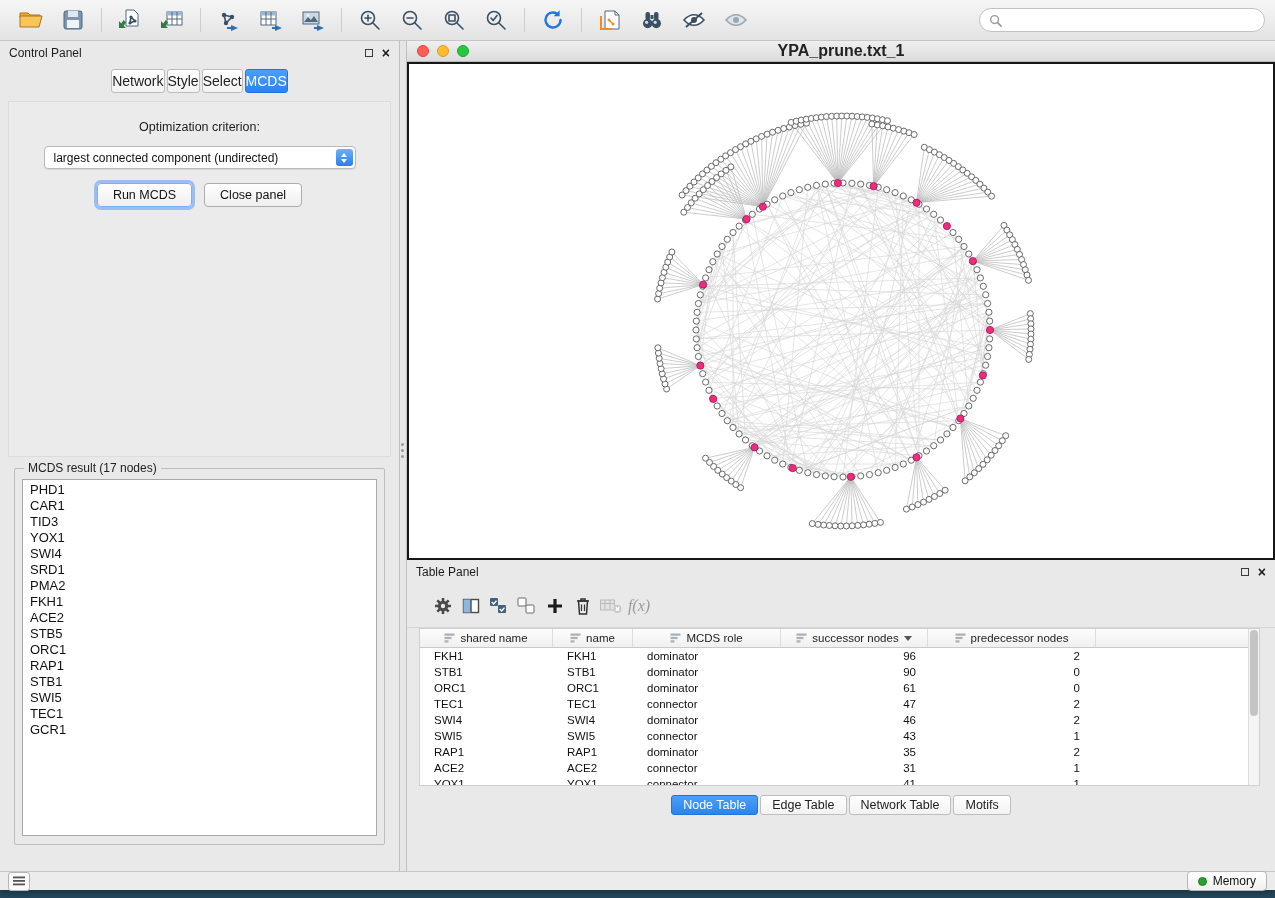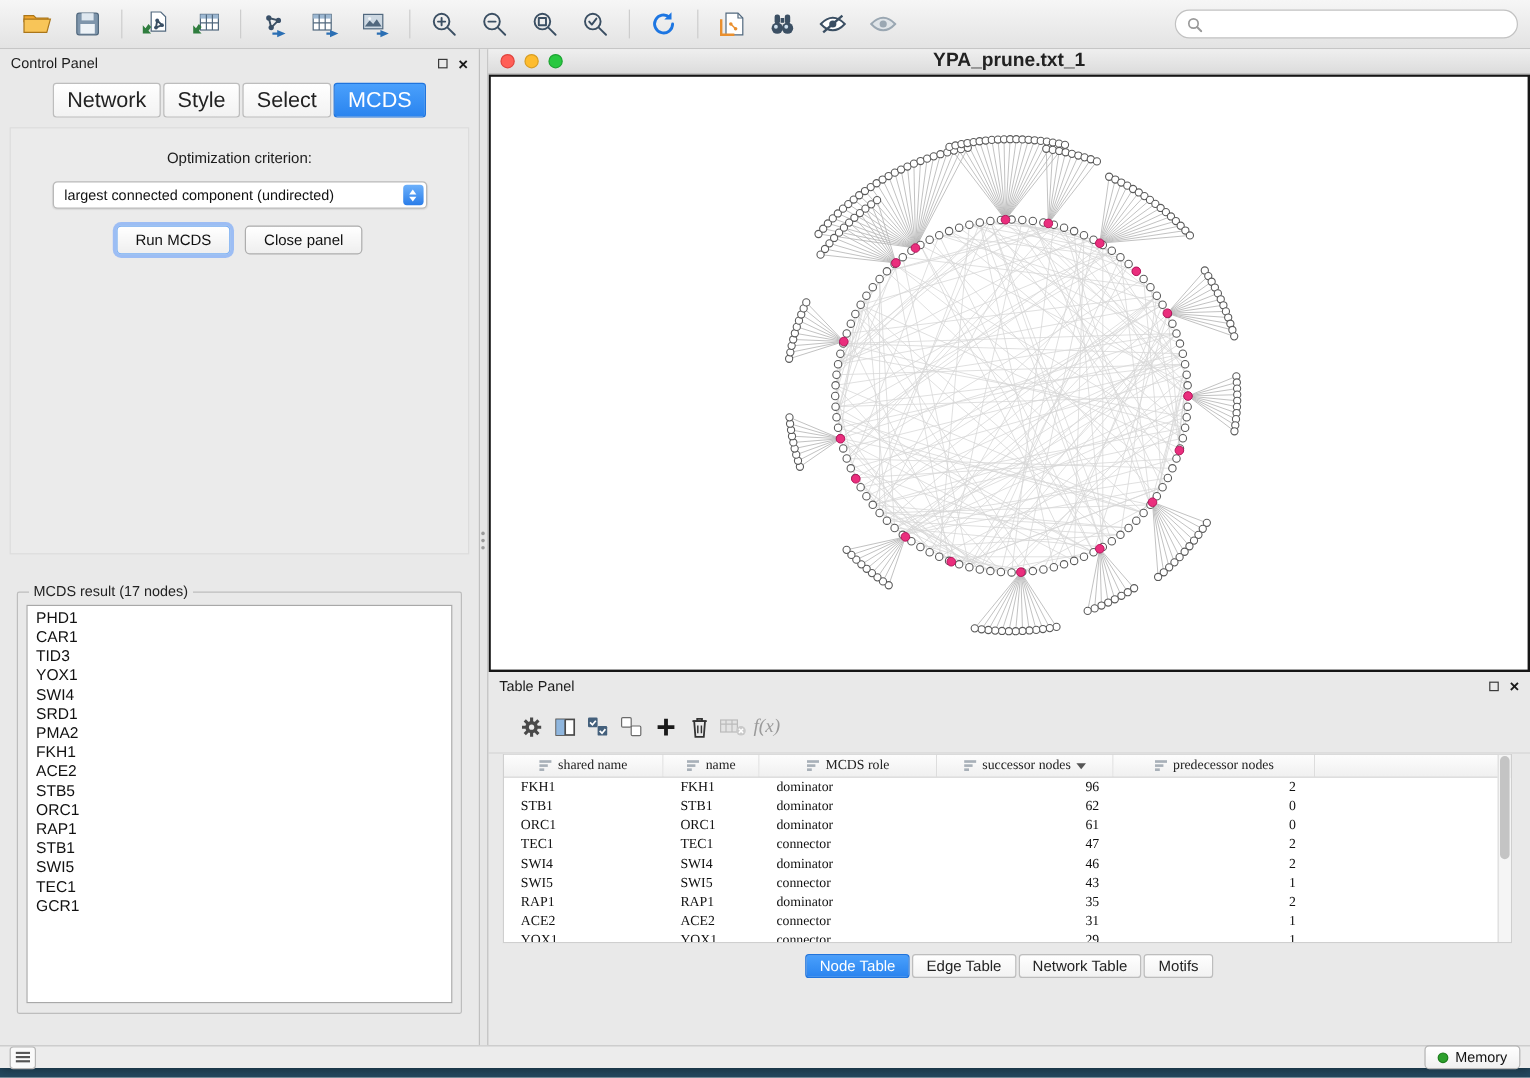--- a/index.html
+++ b/index.html
@@ -17,33 +17,33 @@
   
   .main{flex:1;display:flex;min-height:0;}
 
   
   .control-panel{width:400px;flex:none;background:#e9e9e9;display:flex;flex-direction:column;border-right:1px solid #c0c0c0;}
   .panel-header{height:24px;flex:none;display:flex;align-items:center;padding:0 9px;font-size:12px;color:#1c1c1c;}
   .win-btns{margin-left:auto;display:flex;align-items:center;gap:9px;}
   .wb-sq{width:8px;height:8px;border:1.5px solid #3a3a3a;display:inline-block;}
   .wb-x{font-size:14px;font-weight:bold;color:#1a1a1a;line-height:10px;}
   .tabs-row{flex:none;display:flex;justify-content:center;gap:2px;padding:4px 0 6px;}
-  .tab{font-size:18px;padding:3px 11px;background:linear-gradient(#fff,#f2f2f2);border:1px solid #bdbdbd;color:#222;border-radius:3px;}
+  .tab{font-size:14px;padding:3px 0;background:linear-gradient(#fff,#f2f2f2);border:1px solid #bdbdbd;color:#222;border-radius:3px;}
   .tab.selected{background:linear-gradient(#4aa0fc,#2a84ef);border-color:#1f74dd;color:#fff;}
   .mcds-pane{flex:none;height:356px;margin:2px 8px 0;border:1px solid #dcdcdc;background:#ebebeb;display:flex;flex-direction:column;align-items:center;}
   .opt-label{font-size:12.5px;color:#1c1c1c;margin-top:18px;}
   .dropdown{margin-top:12px;width:312px;height:23px;background:#fff;border:1px solid #b9b9b9;border-radius:4px;display:flex;align-items:center;padding-left:9px;box-shadow:0 1px 1px rgba(0,0,0,.08);}
   .dd-text{font-size:12px;color:#111;flex:1;white-space:nowrap;overflow:hidden;}
   .dd-cap{width:17px;height:17px;margin-right:2px;border-radius:3px;background:linear-gradient(#6db1fb,#2a7de9);display:flex;flex-direction:column;align-items:center;justify-content:center;gap:2px;flex:none;}
   .car-up{width:0;height:0;border-left:3px solid transparent;border-right:3px solid transparent;border-bottom:4px solid #fff;}
   .car-dn{width:0;height:0;border-left:3px solid transparent;border-right:3px solid transparent;border-top:4px solid #fff;}
   .btn-row{margin-top:14px;display:flex;gap:12px;}
   .pbtn{font-size:12.5px;font-family:Liberation Sans, sans-serif;padding:4px 15px;background:linear-gradient(#fff,#efefef);border:1px solid #adadad;border-radius:4px;color:#111;}
   .pbtn.focused{border-color:#7ab0f5;box-shadow:0 0 0 3px rgba(77,144,254,.5);}
-  .mcds-fieldset{flex:1;margin:24px 14px 26px;border:1px solid #bdbdbd;border-radius:2px;padding:4px 7px 8px;display:flex;flex-direction:column;min-height:0;}
+  .mcds-fieldset{flex:1;margin:4px 14px 26px;border:1px solid #bdbdbd;border-radius:2px;padding:4px 7px 8px;display:flex;flex-direction:column;min-height:0;}
   .mcds-fieldset legend{font-size:12px;color:#222;padding:0 4px;margin-left:2px;}
   .listbox{flex:1;background:#fff;border:1px solid #a8a8a8;overflow:hidden;padding-top:2px;}
   .list-item{font-size:13px;color:#111;line-height:16px;padding-left:7px;}
 
   
   .splitter{width:7px;flex:none;background:#e6e6e6;border-right:1px solid #c0c0c0;position:relative;cursor:col-resize;}
   .grip{position:absolute;top:402px;left:1px;display:flex;flex-direction:column;gap:3px;}
   .grip i{width:3px;height:3px;border-radius:50%;background:#9a9a9a;}
 
   
@@ -58,21 +58,21 @@
   .light.yellow{background:#febc2e;border:1px solid #d89e24;}
   .light.green{background:#28c840;border:1px solid #1ea433;}
   .net-title{font-size:16px;color:#222;font-weight:bold;}
   .net-canvas{flex:1;background:#fff;border:2px solid #161616;overflow:hidden;}
 
   
   .table-panel{flex:1;background:#e9e9e9;display:flex;flex-direction:column;min-height:0;}
   .tp-toolbar{height:44px;flex:none;display:flex;align-items:center;padding:0 0 0 22px;border-bottom:1px solid #d6d6d6;}
   .tp-btn{border:none;background:transparent;display:flex;align-items:center;justify-content:center;width:28px;height:30px;}
   .fx{font-family:"Liberation Serif",serif;font-style:italic;font-size:16px;color:#9a9a9a;}
-  .table-wrap{height:158px;flex:none;margin:0 15px 0 12px;background:#fff;border:1px solid #cfcfcf;position:relative;overflow:hidden;font-family:Liberation Serif, serif;}
+  .table-wrap{height:158px;flex:none;margin:0 15px 0 12px;background:#fff;border:1px solid #cfcfcf;position:relative;overflow:hidden;}
   .tgrid{display:grid;grid-template-columns:133px 80px 148px 147px 168px 1fr;}
   .thead{height:19px;border-bottom:1px solid #c9c9c9;}
   .th{display:flex;align-items:center;justify-content:center;gap:5px;font-size:11.5px;color:#222;background:linear-gradient(#fdfdfd,#f0f0f0);border-right:1px solid #ddd;white-space:nowrap;overflow:hidden;}
   .hdr-caret{width:0;height:0;border-left:4px solid transparent;border-right:4px solid transparent;border-top:5px solid #555;}
   .tr{height:16px;align-items:center;}
   .td{font-size:11.5px;color:#111;padding-left:14px;white-space:nowrap;}
   .td.num{text-align:right;padding-left:0;padding-right:12px;}
   .td.num2{text-align:right;padding-left:0;padding-right:16px;}
   .vscroll{position:absolute;top:0;right:0;width:11px;height:100%;background:#f5f5f5;border-left:1px solid #ddd;}
   .vthumb{position:absolute;top:1px;left:1px;width:8px;height:86px;background:#c4c4c4;border-radius:4px;}
@@ -1090,21 +1090,21 @@
             <div class="td">FKH1</div>
             <div class="td">dominator</div>
             <div class="td num">96</div>
             <div class="td num2">2</div>
               <div></div>
           </div>
           <div class="tgrid tr">
             <div class="td">STB1</div>
             <div class="td">STB1</div>
             <div class="td">dominator</div>
-            <div class="td num">62</div>
+            <div class="td num">90</div>
             <div class="td num2">0</div>
               <div></div>
           </div>
           <div class="tgrid tr">
             <div class="td">ORC1</div>
             <div class="td">ORC1</div>
             <div class="td">dominator</div>
             <div class="td num">61</div>
             <div class="td num2">0</div>
               <div></div>
@@ -1146,21 +1146,21 @@
             <div class="td">ACE2</div>
             <div class="td">connector</div>
             <div class="td num">31</div>
             <div class="td num2">1</div>
               <div></div>
           </div>
           <div class="tgrid tr">
             <div class="td">YOX1</div>
             <div class="td">YOX1</div>
             <div class="td">connector</div>
-            <div class="td num">29</div>
+            <div class="td num">41</div>
             <div class="td num2">1</div>
               <div></div>
           </div>
           <div class="tgrid tr">
             <div class="td">PHD1</div>
             <div class="td">PHD1</div>
             <div class="td">dominator</div>
             <div class="td num">18</div>
             <div class="td num2">0</div>
               <div></div>

